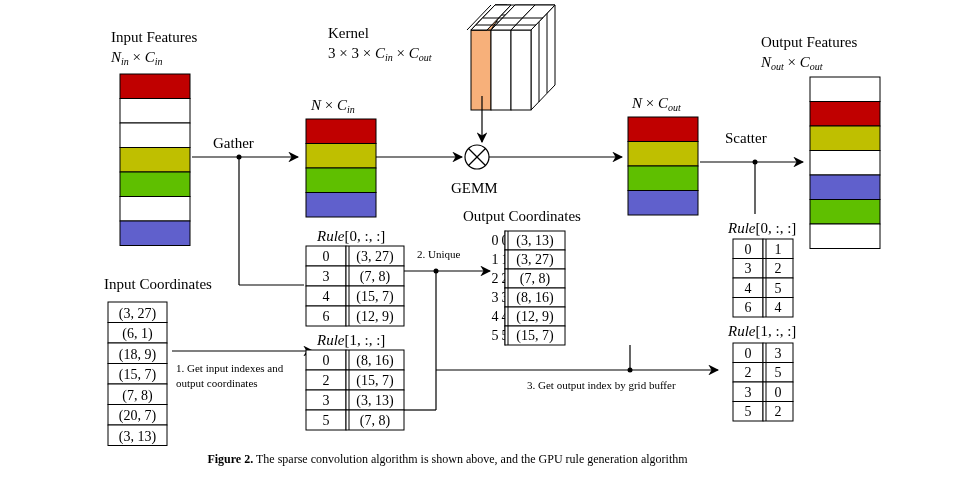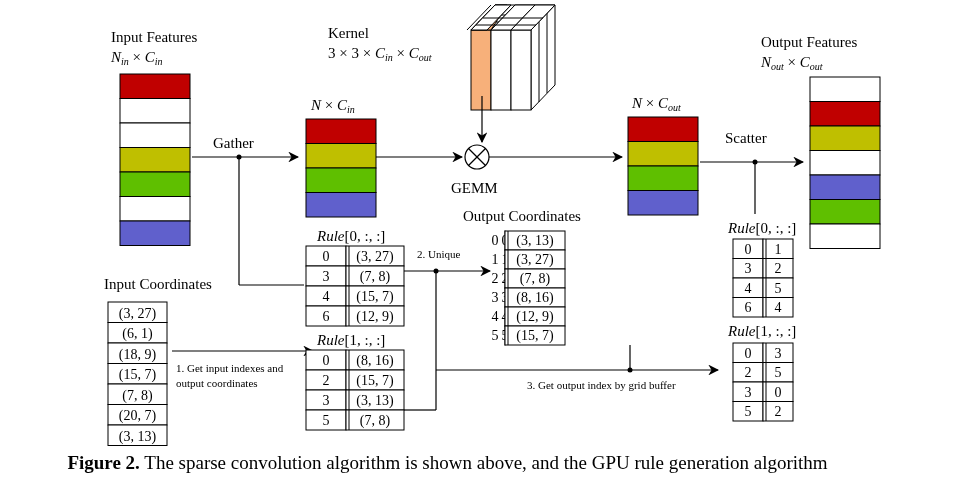--- a/index.html
+++ b/index.html
@@ -1,21 +1,21 @@
 <!DOCTYPE html>
 <html><head>
 <meta charset="utf-8">
 <style>
   html, body { margin: 0; padding: 0; background: #ffffff; }
   body { width: 958px; height: 480px; position: relative; overflow: hidden; }
   #diagram { position: absolute; left: 0; top: 0; }
   text { font-family: "Liberation Serif", "DejaVu Serif", serif; fill: #000; }
   .caption {
     position: absolute; left: 0; top: 452px; width: 895px; text-align: center;
-    font-family: "Liberation Serif", "DejaVu Serif", serif; font-size: 19px; color: #000;
+    font-family: "Liberation Serif", "DejaVu Serif", serif; font-size: 12px; color: #000;
   }
   .caption b { font-weight: bold; }
 </style>
 </head>
 <body>
 
 <svg id="diagram" width="958" height="450" viewBox="0 0 958 450" xmlns="http://www.w3.org/2000/svg">
   <defs>
     <marker id="arrow" viewBox="0 0 10 10" refX="9" refY="5" markerWidth="9" markerHeight="9" orient="auto-start-reverse">
       <path d="M0,0 L10,5 L0,10 L3,5 Z" fill="#000"></path>

